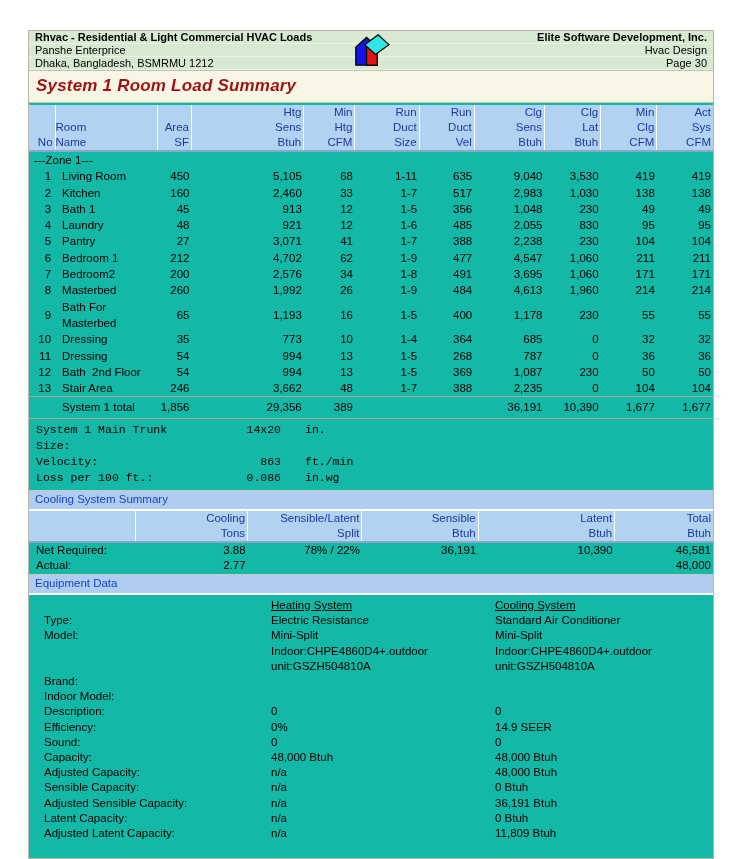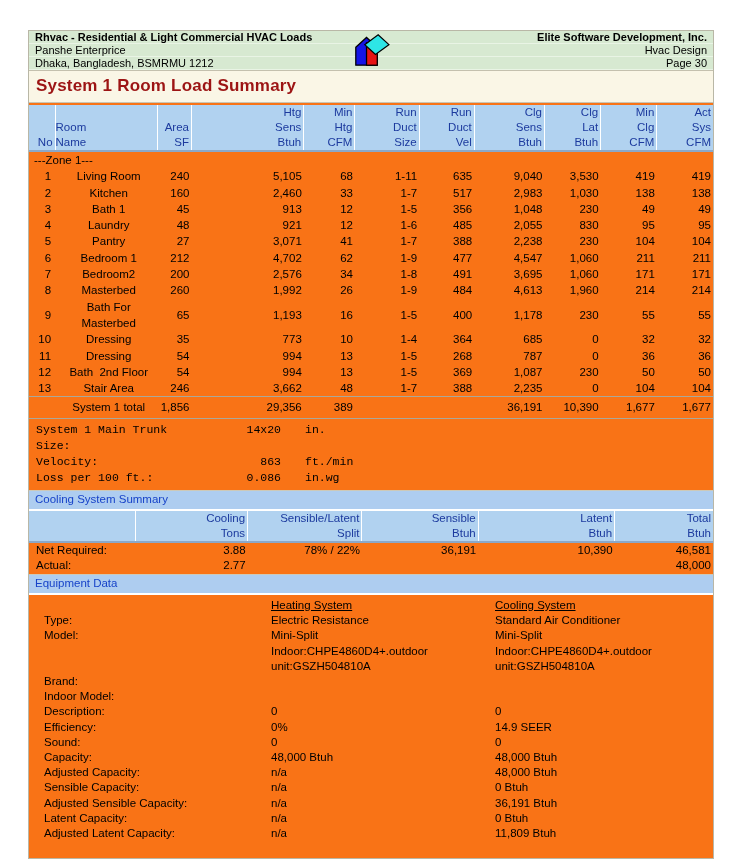--- a/index.html
+++ b/index.html
@@ -1,48 +1,48 @@
 <!DOCTYPE html>
 <html><head>
 <meta charset="utf-8">
 <style>
   * { margin:0; padding:0; box-sizing:border-box; }
   html,body { background:#ffffff; width:741px; font-family:"Liberation Sans", sans-serif; color:#000; }
   body { position:relative; height:859px; overflow:hidden; }
 
   .page-box {
     position:absolute; left:28px; top:30px; width:686px; height:829px;
-    border:1px solid #b9b7a6; background:#f97316;
+    border:1px solid #b9b7a6; background:#14b8a6;
   }
 
   
   .banner { background:#d7e9d1; border-bottom:1px solid #c4c0ae; position:relative; }
   .banner-row { display:flex; justify-content:space-between; padding:0 6px;
     font-size:11px; line-height:12px; border-bottom:1px solid #e9f4e5; }
   .banner-row:last-child { border-bottom:none; }
   .banner-row.first { font-weight:bold; }
   .logo-wrap { position:absolute; left:322px; top:2px; width:40px; height:34px; }
 
   
   .title-band { background:#faf6e6; border-bottom:1px solid #c9c5b4; padding:5px 7px 6px 7px; }
-  .title-band h1 { font-size:17px; font-weight:bold; color:#9c1414; letter-spacing:0.2px; }
+  .title-band h1 { font-size:17px; font-style:italic; font-weight:bold; color:#9c1414; letter-spacing:0.2px; }
 
   
   .tbl-gap { height:2px; }
   table { border-collapse:collapse; table-layout:fixed; width:684px; font-size:11.5px; }
   col.c0{width:26px;} col.c1{width:102px;} col.c2{width:34px;} col.c3{width:112px;}
   col.c4{width:51px;} col.c5{width:64px;} col.c6{width:55px;} col.c7{width:70px;}
   col.c8{width:56px;} col.c9{width:56px;} col.c10{width:56px;}
   thead th { background:#b1d2f0; color:#1c3a9e; font-weight:normal; text-align:right;
     padding:0 2px; line-height:15px; border-left:1px solid #ffffff; }
   thead th:first-child { border-left:none; }
   thead th.left { text-align:left; padding-left:0; }
   thead tr.last th { border-bottom:2px solid #8ca8c8; }
   tbody td { text-align:right; padding:0 2px; line-height:16.3px; }
-  tbody td.name { text-align:center; padding-left:7px; white-space:pre-wrap; }
+  tbody td.name { text-align:left; padding-left:7px; white-space:pre-wrap; }
   tbody td.num0 { padding-right:4px; }
   tr.zone td { text-align:left; padding-left:5px; }
   tr.total td { border-top:1px solid #aaa89a; border-bottom:1px solid #aaa89a; padding-top:2px; padding-bottom:2px; }
 
   
   .trunk-info { padding:3px 0 4px 0; }
   .info-row { display:flex; font-size:11.5px; line-height:16px;font-family:Liberation Mono, monospace; }
   .info-label { width:160px; padding-left:7px; }
   .info-value { width:92px; text-align:right; }
   .info-unit  { padding-left:24px; }
@@ -156,21 +156,21 @@
           <th>CFM</th>
         </tr>
       </thead>
     <tbody id="room-tbody">
         <tr class="zone">
           <td colspan="11">---Zone 1---</td>
         </tr>
         <tr>
           <td class="num0">1</td>
           <td class="name">Living Room</td>
-          <td>240</td>
+          <td>450</td>
           <td>5,105</td>
           <td>68</td>
           <td>1-11</td>
           <td>635</td>
           <td>9,040</td>
           <td>3,530</td>
           <td>419</td>
           <td>419</td>
         </tr>
         <tr>

